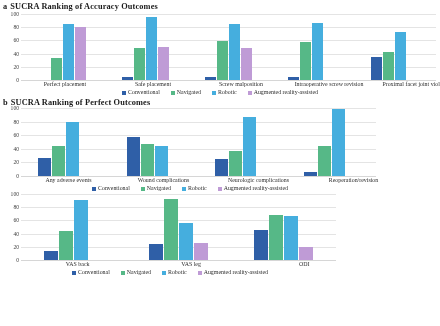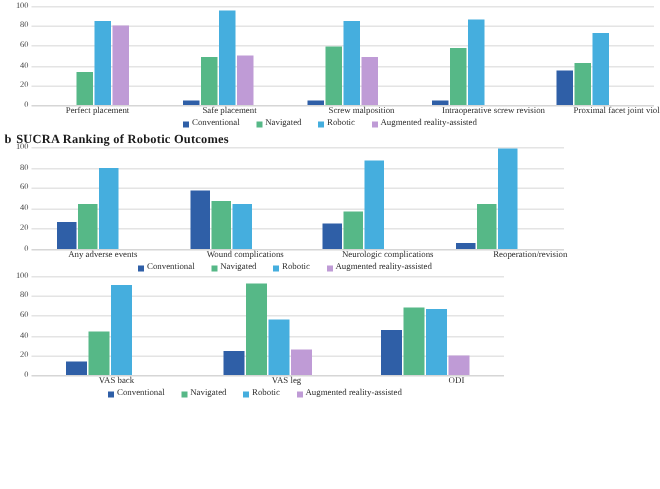--- a/index.html
+++ b/index.html
@@ -143,20 +143,23 @@
   .panel-b { padding-top: 2px; }
   .panel-c { padding-top: 2px; }
 
   .plot-inset-a { margin: 2px 0 0 0; }
   .plot-c-area { width: 340px; }
 </style>
 </head>
 <body>
 
 <div class="panel panel-a">
+  <div class="panel-title">
+    <span class="pt-letter">a</span><span>SUCRA Ranking of Accuracy Outcomes</span>
+  </div>
 
   <div class="plot-wrap h65 plot-inset-a">
     <div class="y-axis">
         <span class="y-tick" style="top: 0%;">100</span>
         <span class="y-tick" style="top: 20%;">80</span>
         <span class="y-tick" style="top: 40%;">60</span>
         <span class="y-tick" style="top: 60%;">40</span>
         <span class="y-tick" style="top: 80%;">20</span>
         <span class="y-tick" style="top: 100%;">0</span>
       </div>
@@ -223,21 +226,21 @@
       </div>
       <div class="legend-item">
         <span class="legend-swatch" style="background: rgb(191, 155, 214);"></span>
         <span class="legend-text">Augmented reality-assisted</span>
       </div>
     </div>
 </div>
 
 <div class="panel panel-b">
   <div class="panel-title">
-    <span class="pt-letter">b</span><span>SUCRA Ranking of Robotic Outcomes</span>
+    <span class="pt-letter">b</span><span>SUCRA Ranking of Perfect Outcomes</span>
   </div>
 
   <div class="plot-wrap h68" style="width:380px;">
     <div class="y-axis">
         <span class="y-tick" style="top: 0%;">100</span>
         <span class="y-tick" style="top: 20%;">80</span>
         <span class="y-tick" style="top: 40%;">60</span>
         <span class="y-tick" style="top: 60%;">40</span>
         <span class="y-tick" style="top: 80%;">20</span>
         <span class="y-tick" style="top: 100%;">0</span>

